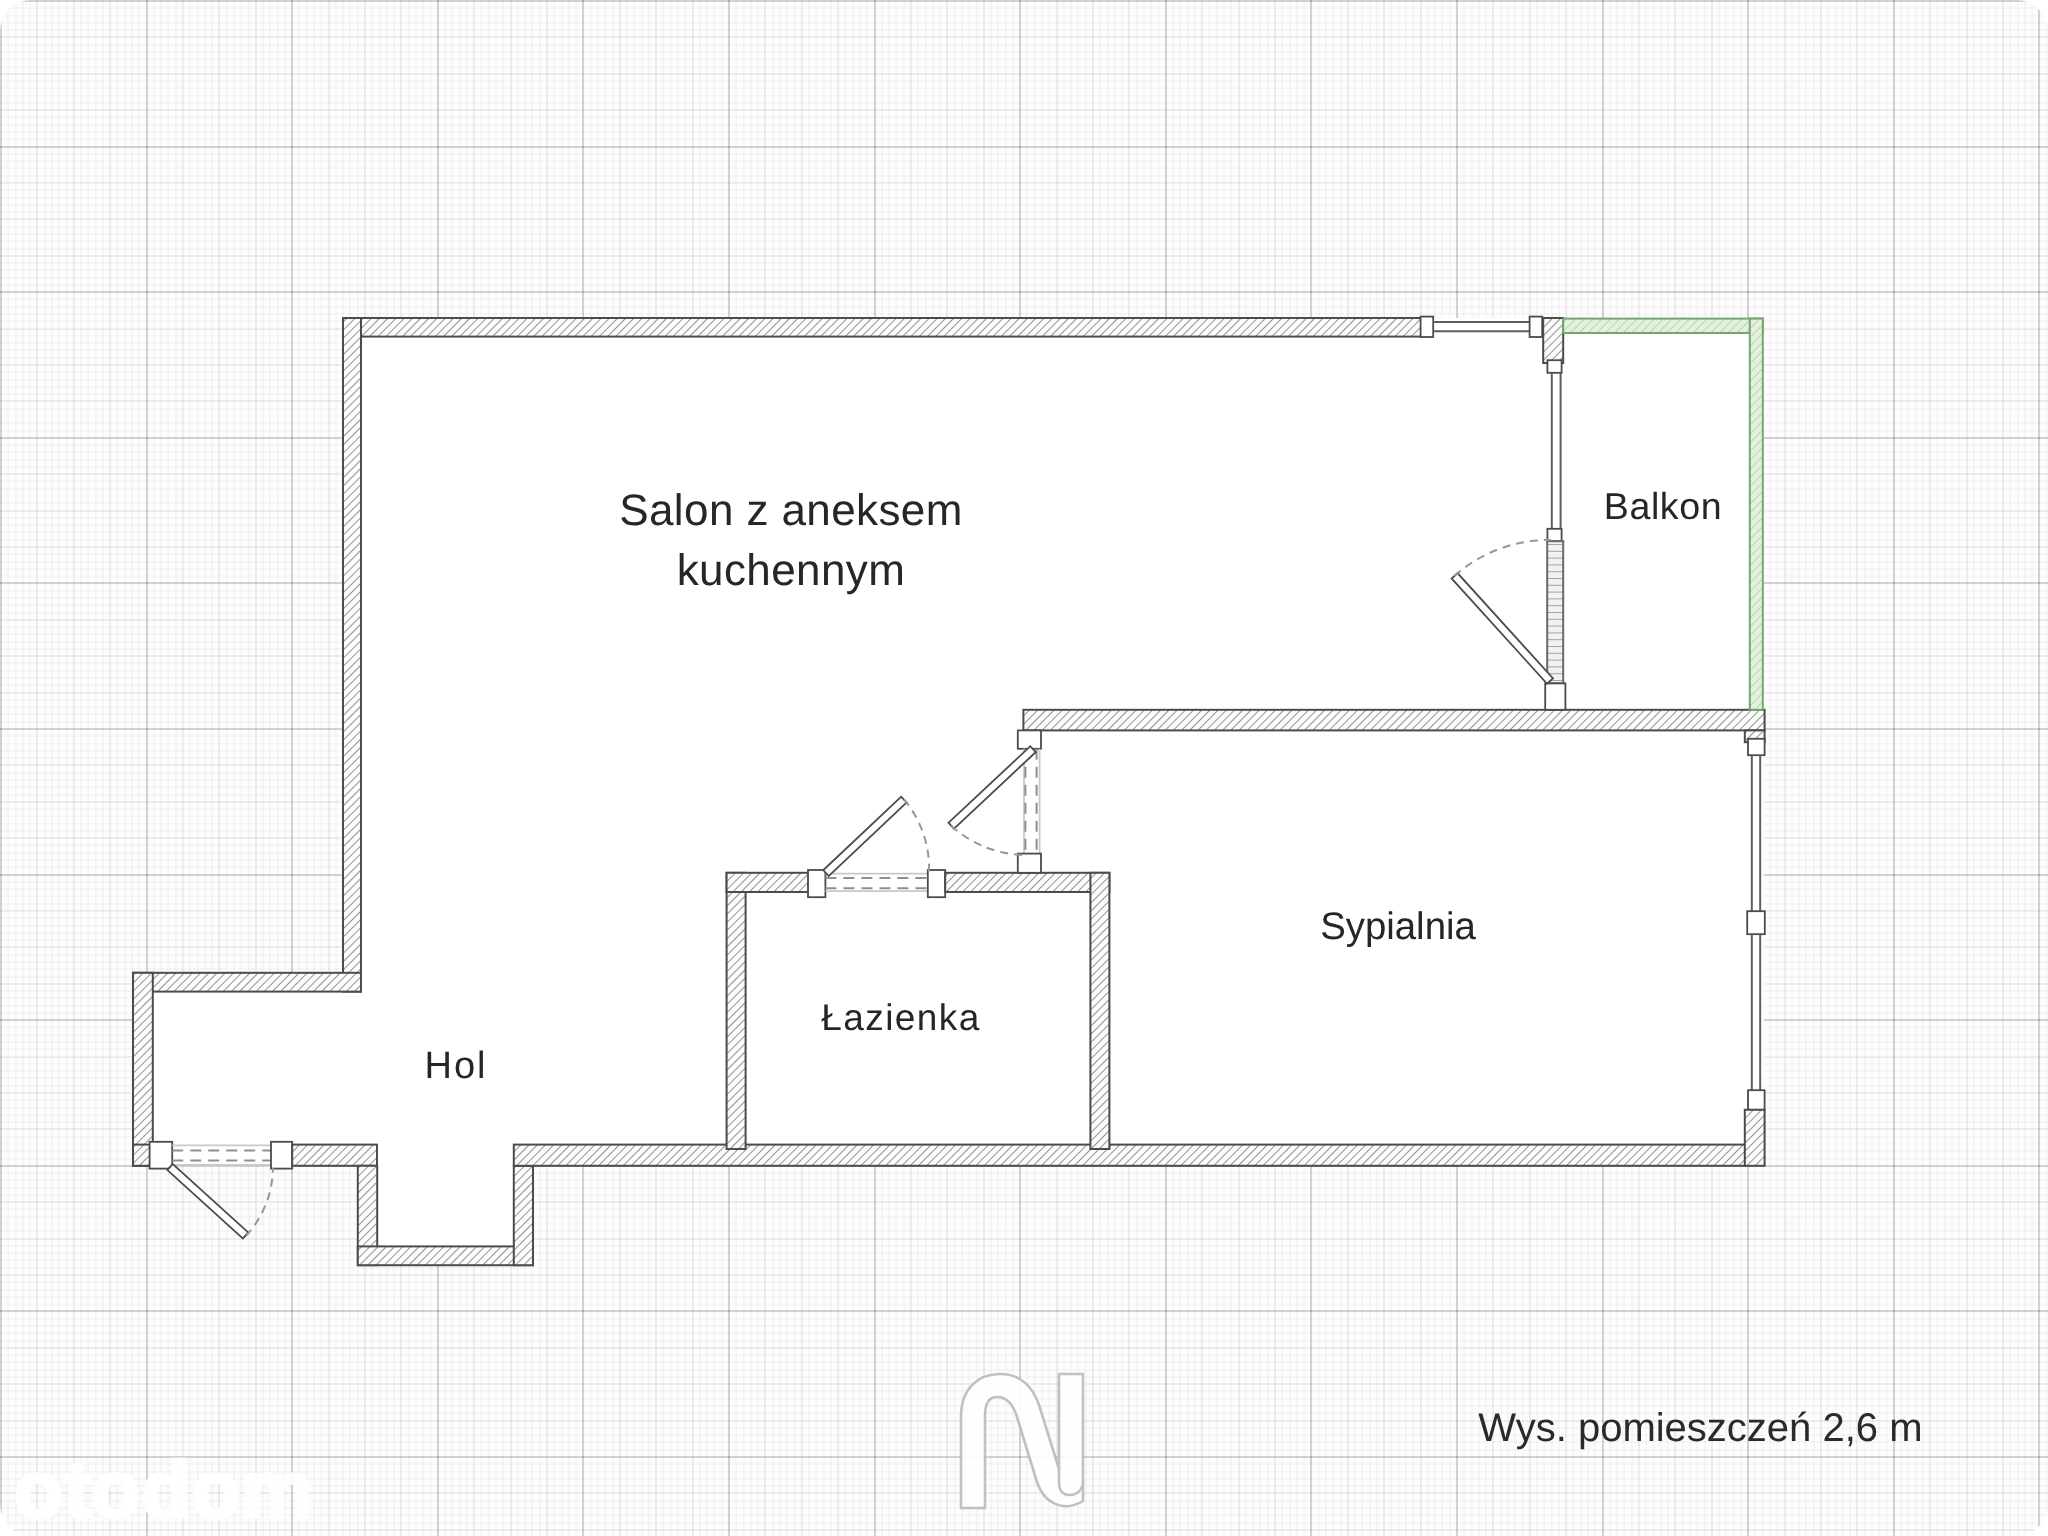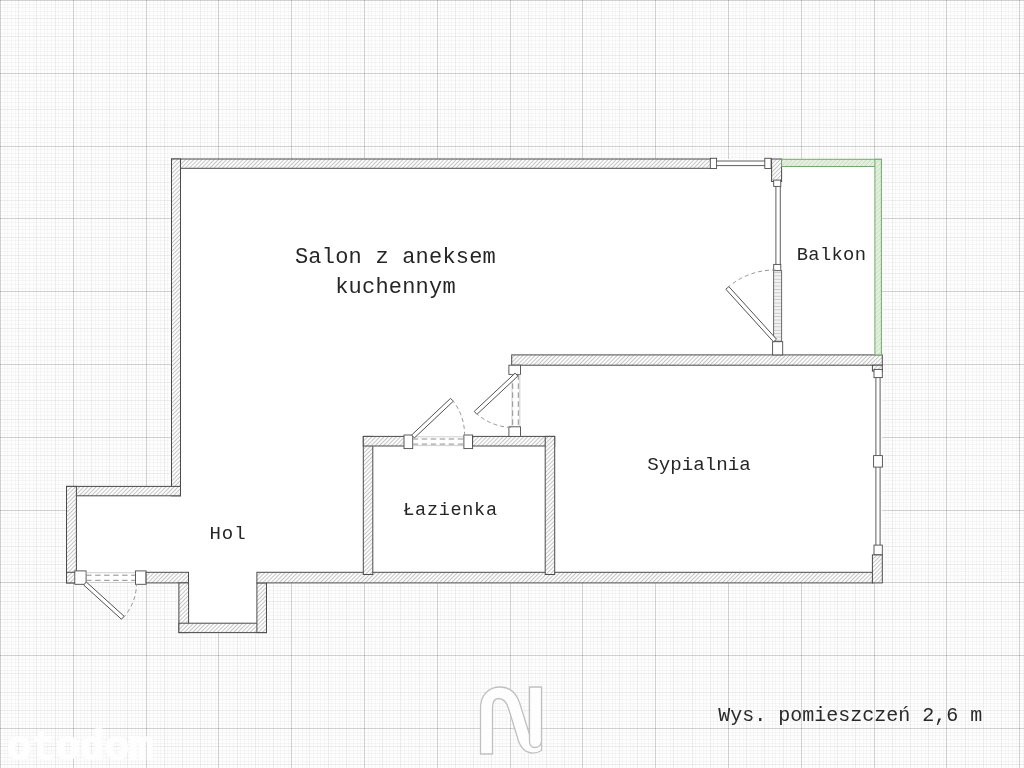--- a/index.html
+++ b/index.html
@@ -5,21 +5,21 @@
 html,body{margin:0;padding:0;}
 .page{position:relative;width:1024px;height:768px;overflow:hidden;
 background-color:#fdfdfd;
 background-image:
 repeating-linear-gradient(to right, rgba(40,40,40,.14) 0 1px, rgba(0,0,0,0) 1px 72.8px),
 repeating-linear-gradient(to bottom, rgba(40,40,40,.14) 0 1px, rgba(0,0,0,0) 1px 72.8px),
 repeating-linear-gradient(to right, rgba(40,40,40,.045) 0 1px, rgba(0,0,0,0) 1px 18.2px),
 repeating-linear-gradient(to bottom, rgba(40,40,40,.045) 0 1px, rgba(0,0,0,0) 1px 18.2px),
 repeating-linear-gradient(to right, rgba(40,40,40,.03) 0 1px, rgba(0,0,0,0) 1px 3.64px),
 repeating-linear-gradient(to bottom, rgba(40,40,40,.03) 0 1px, rgba(0,0,0,0) 1px 3.64px);
-font-family:Liberation Mono, monospace;}
+font-family:Liberation Sans, sans-serif;border-radius:16px;}
 svg{position:absolute;left:0;top:0;}
 </style>
 </head>
 <body>
 <div class="page">
 <svg width="1024" height="768" viewBox="0 0 1024 768">
 <defs>
 <pattern id="wh" width="2.9" height="2.9" patternUnits="userSpaceOnUse" patternTransform="rotate(-45)">
 <rect width="2.9" height="2.9" fill="#fcfcfc"></rect>
 <line x1="0" y1="0" x2="2.9" y2="0" stroke="#878787" stroke-width="0.9"></line>

